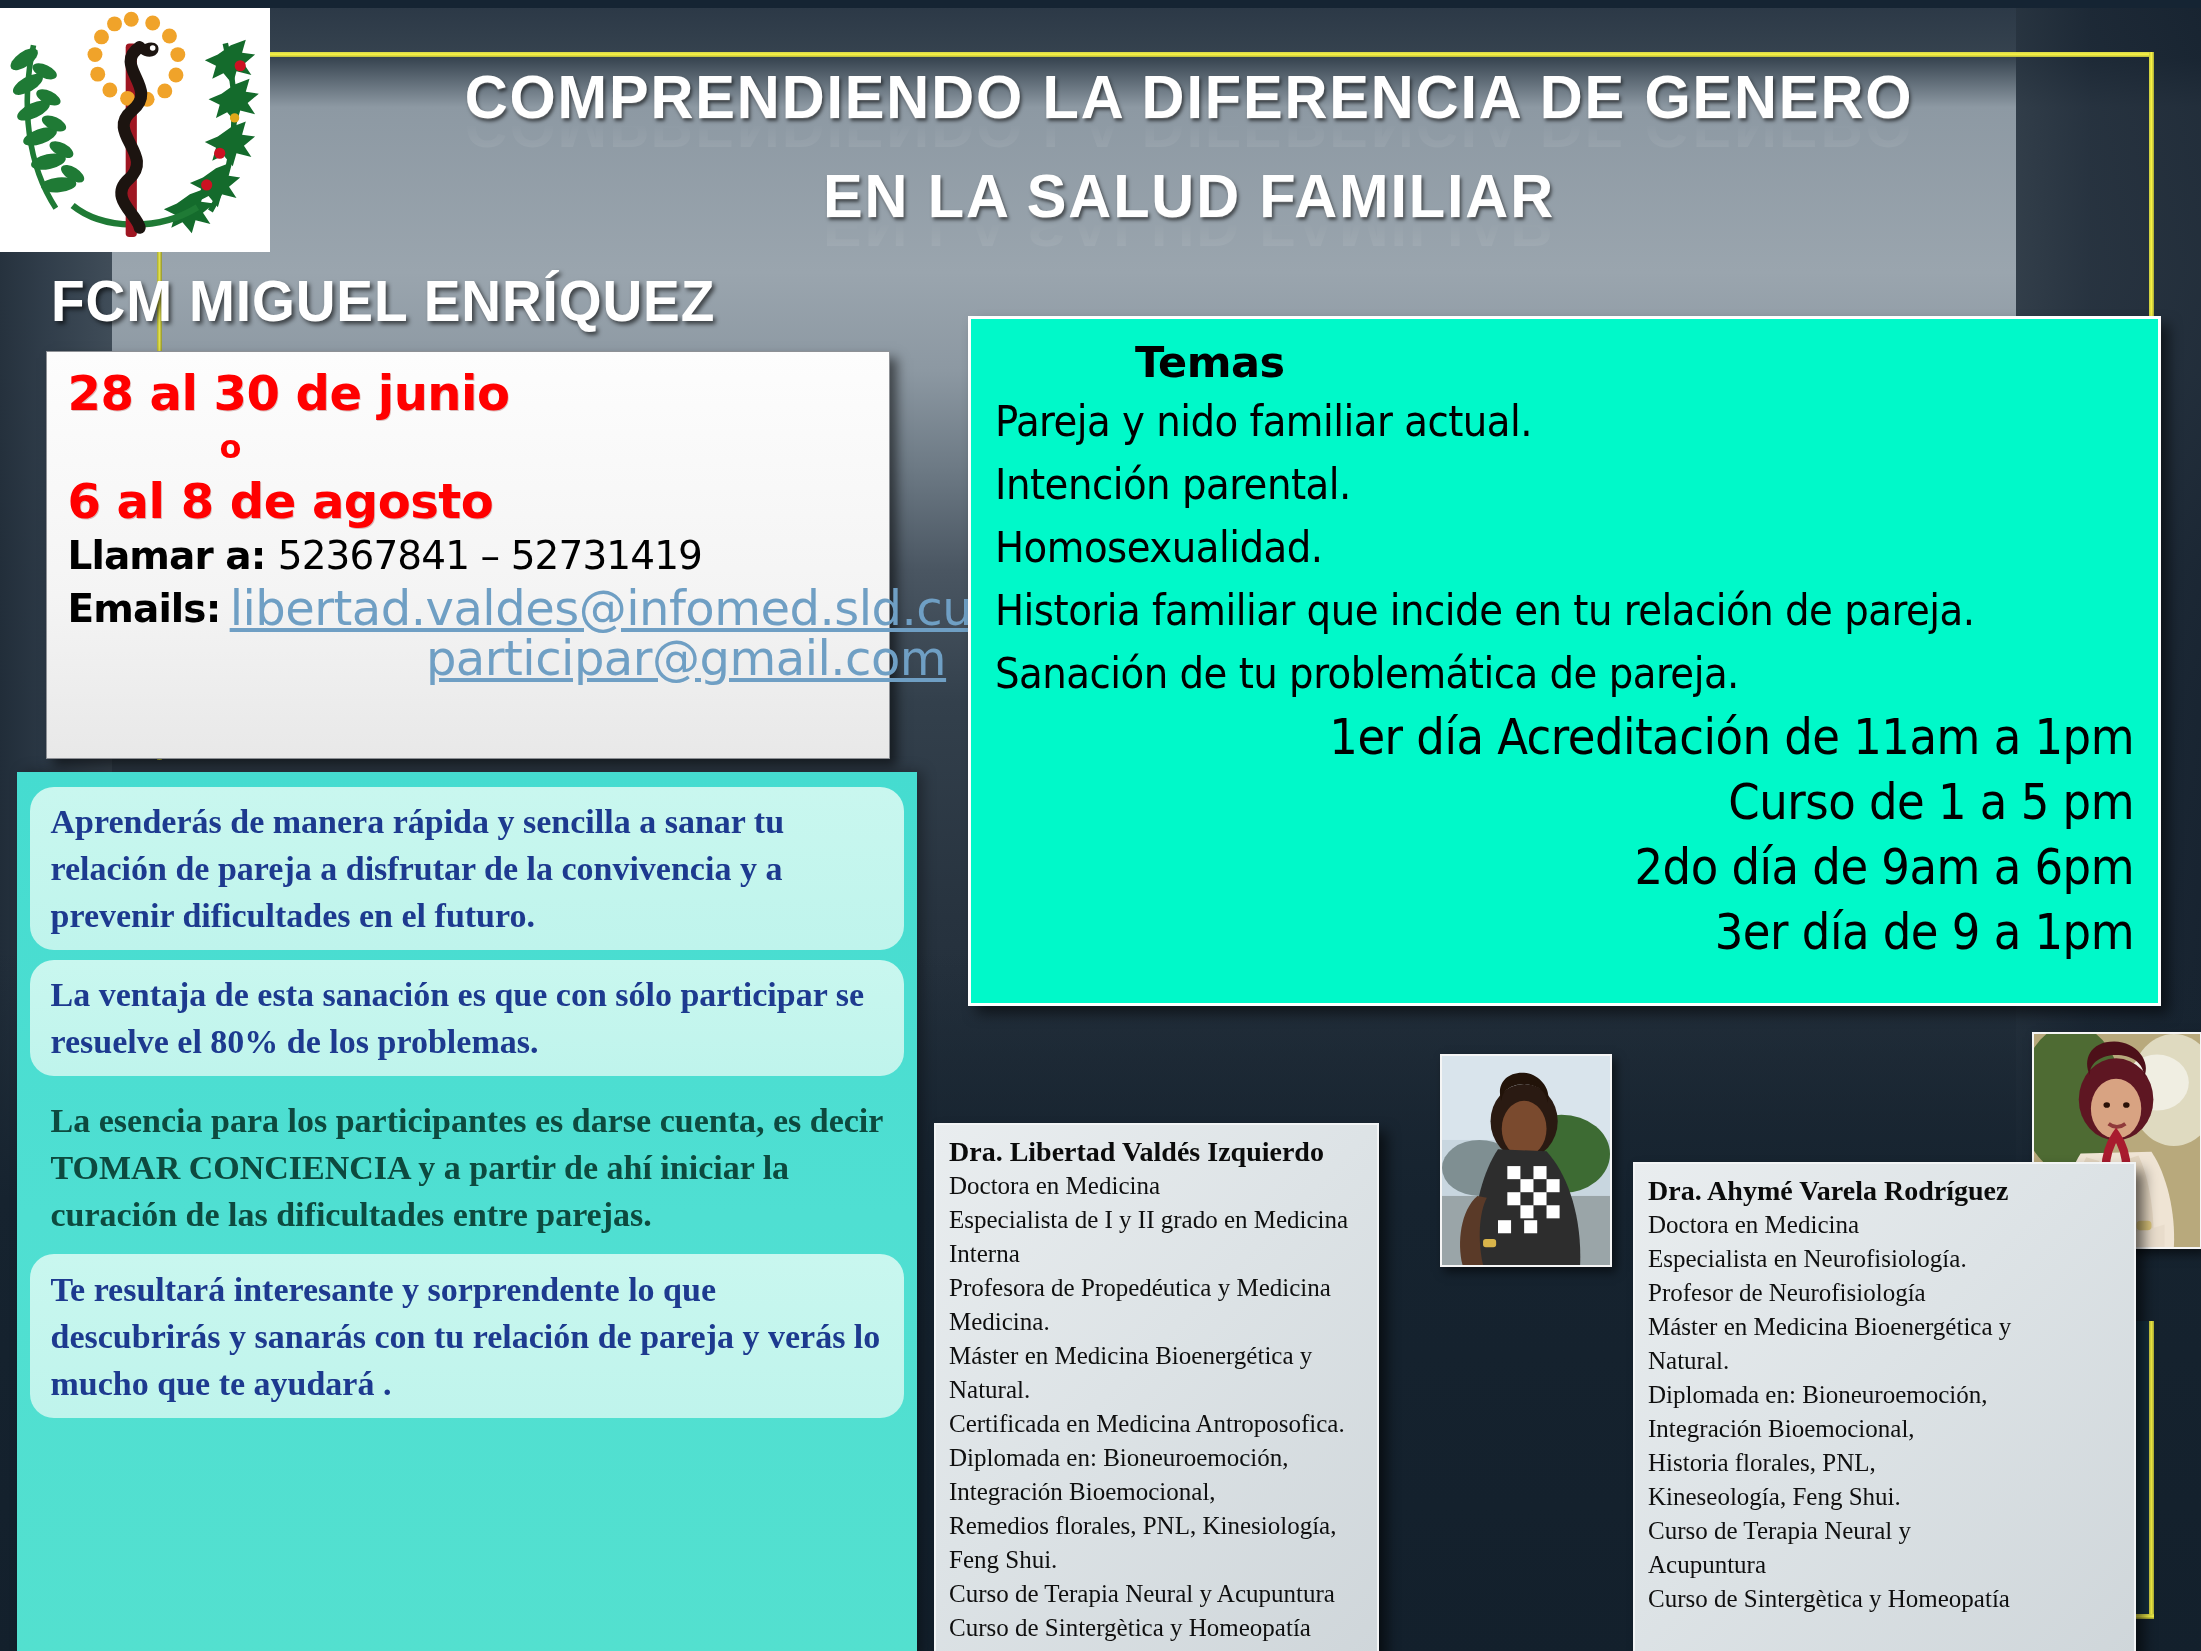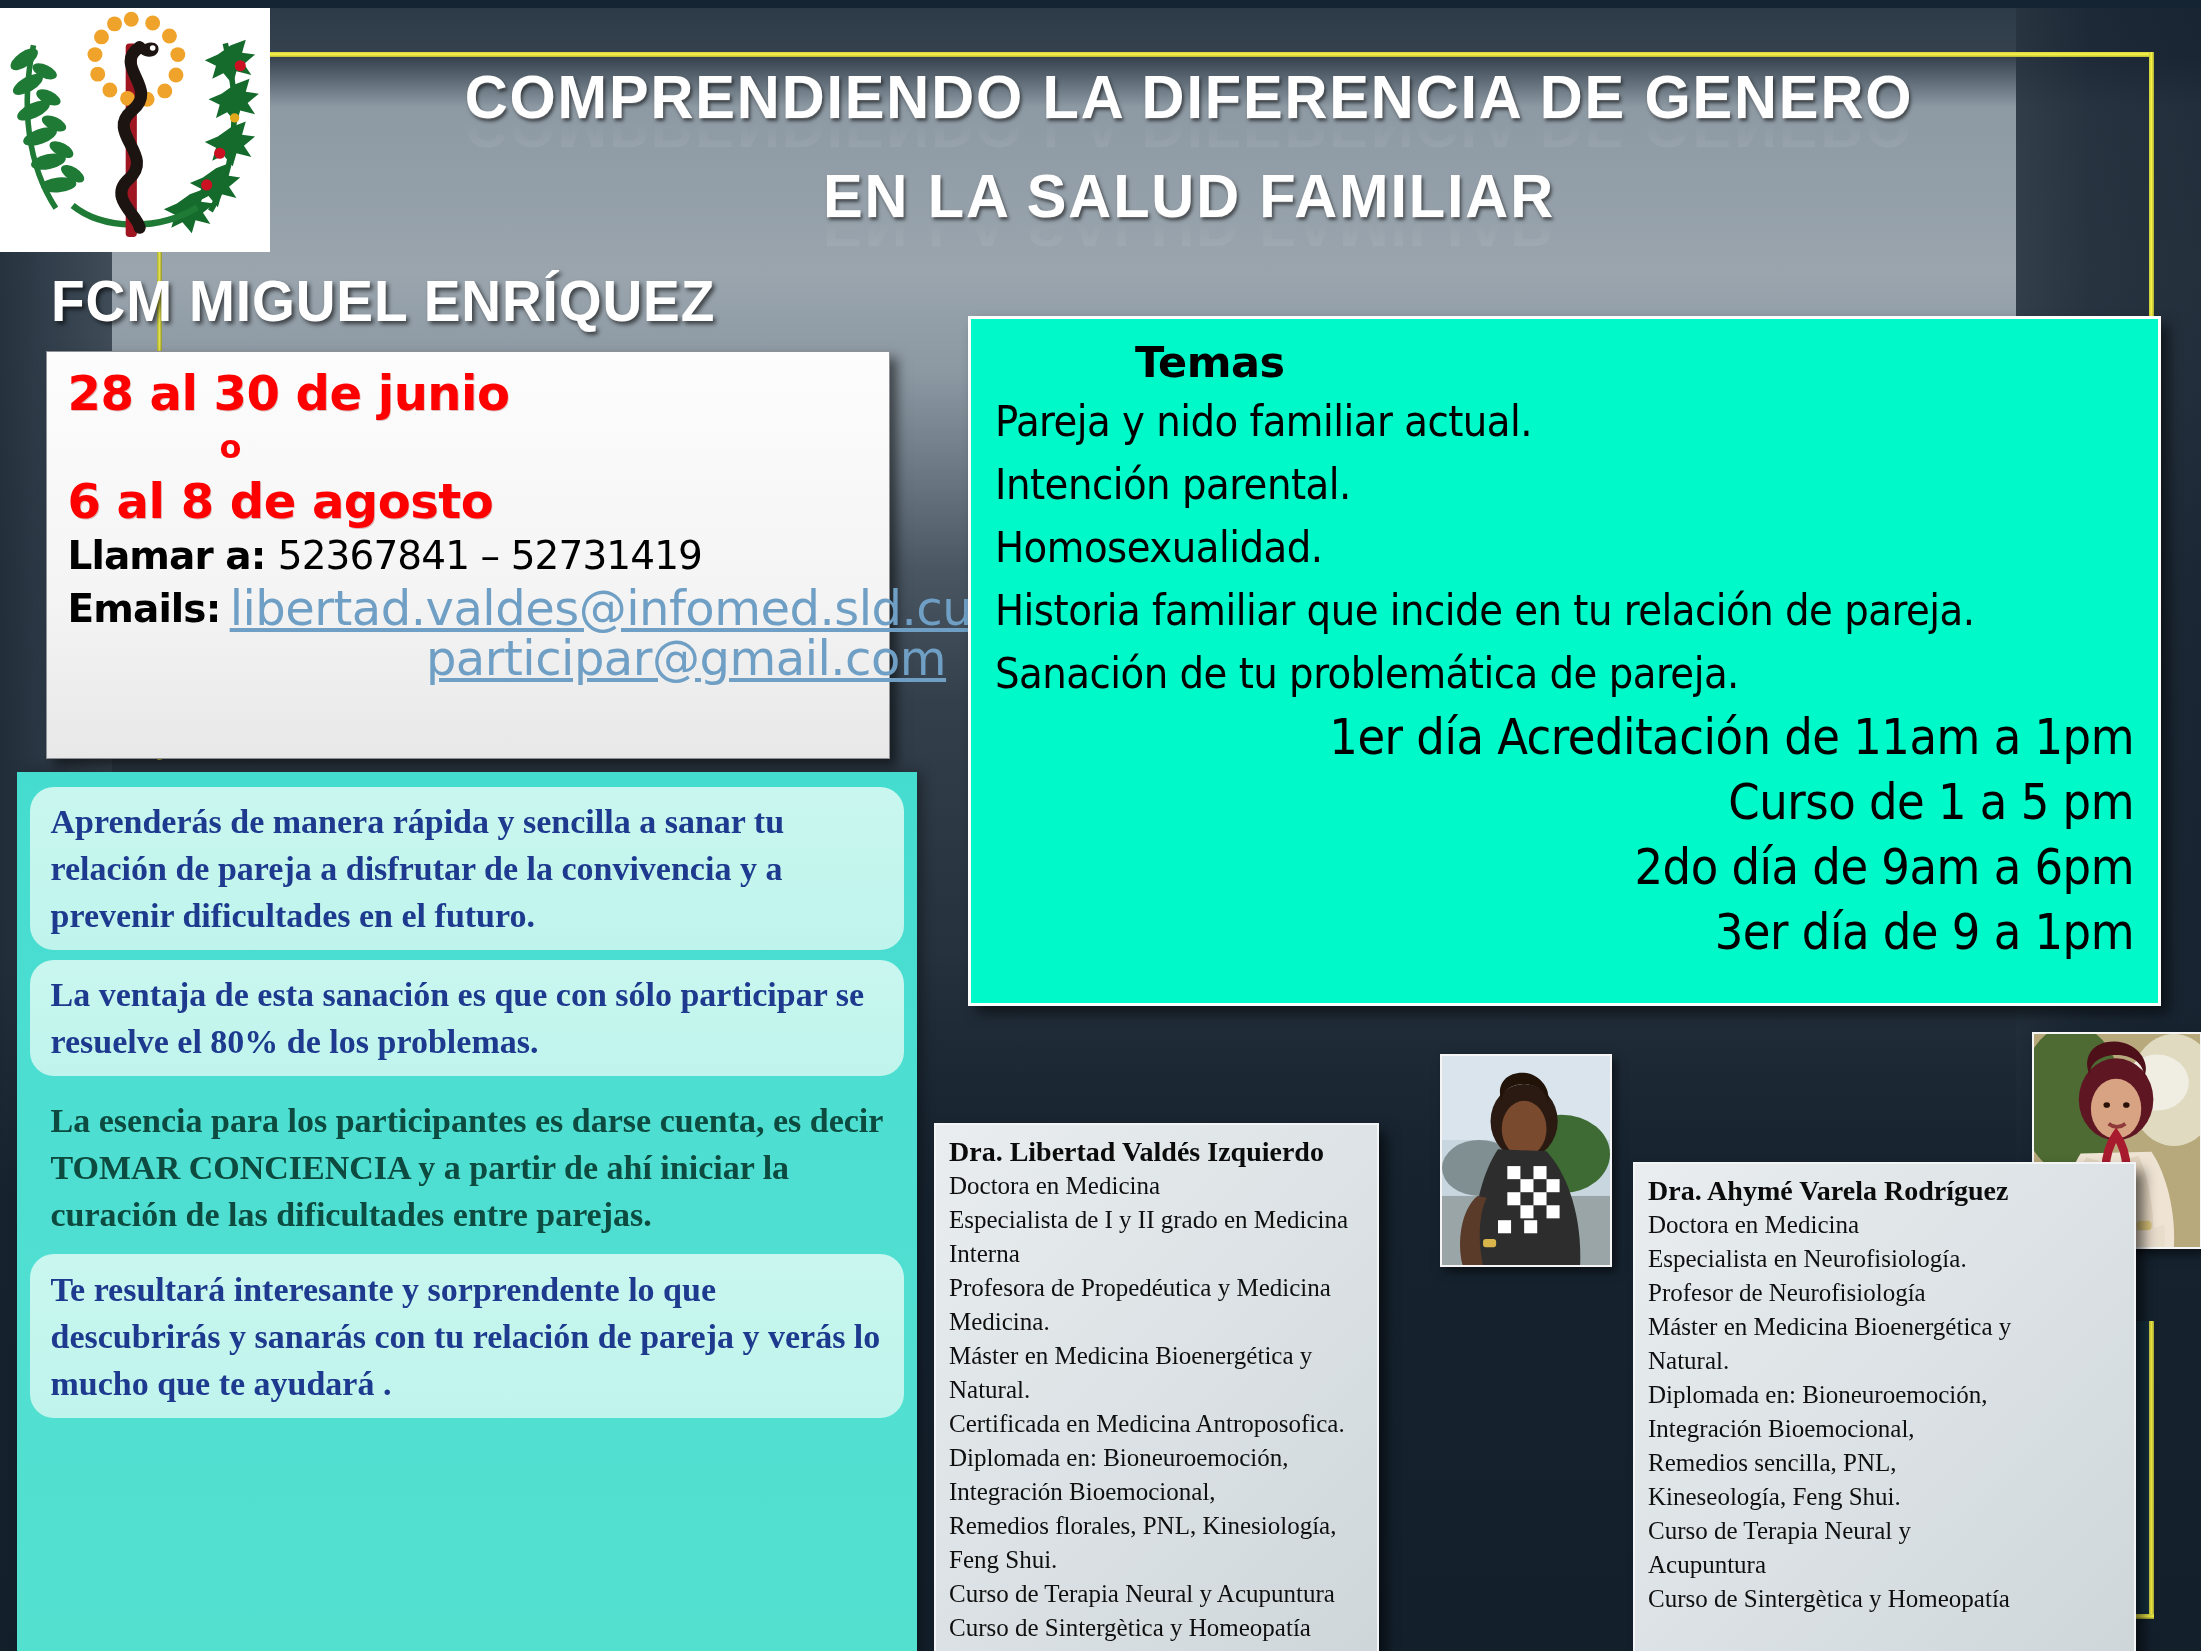--- a/index.html
+++ b/index.html
@@ -349,21 +349,21 @@
 
   <div class="bio bio2">
     <div class="bio-name">Dra. Ahymé Varela Rodríguez</div>
     <div class="bio-line">Doctora en Medicina</div>
     <div class="bio-line">Especialista en Neurofisiología.</div>
     <div class="bio-line">Profesor de Neurofisiología</div>
     <div class="bio-line">Máster en Medicina Bioenergética y</div>
     <div class="bio-line">Natural.</div>
     <div class="bio-line">Diplomada  en: Bioneuroemoción,</div>
     <div class="bio-line">Integración Bioemocional,</div>
-    <div class="bio-line">Remedios sencilla, PNL,</div>
+    <div class="bio-line">Historia florales, PNL,</div>
     <div class="bio-line">Kineseología,  Feng Shui.</div>
     <div class="bio-line">Curso de Terapia Neural y</div>
     <div class="bio-line">Acupuntura</div>
     <div class="bio-line">Curso de Sintergètica y Homeopatía</div>
   </div>
 
 </div>
 
 
 </body></html>

